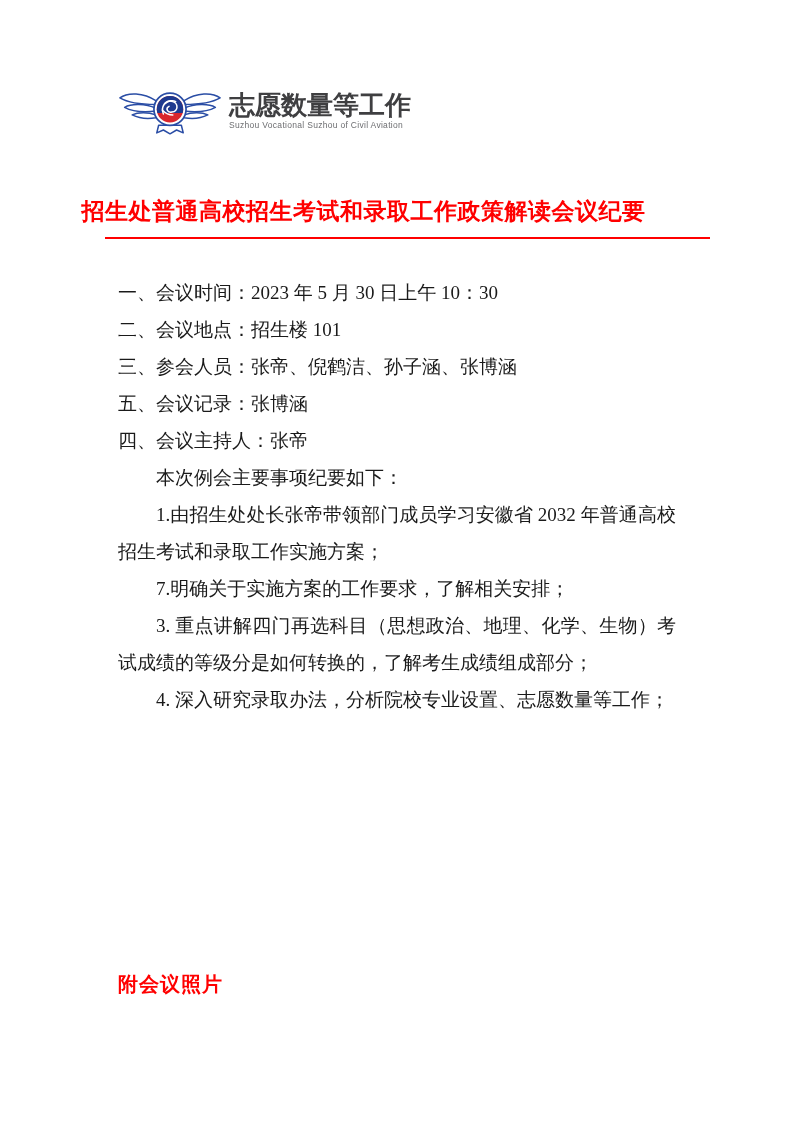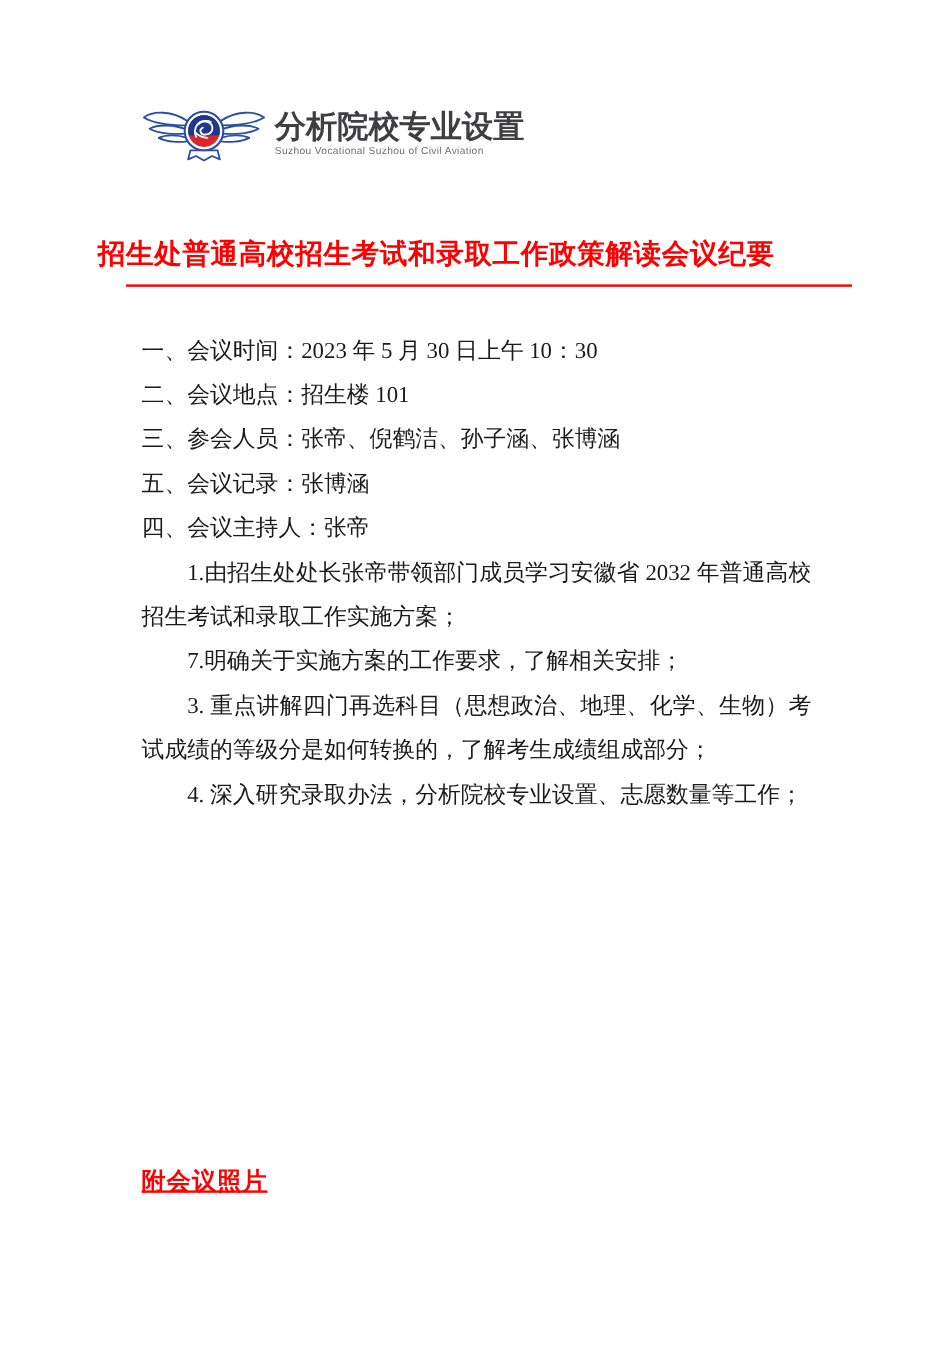--- a/index.html
+++ b/index.html
@@ -82,21 +82,20 @@
 
   
   .photo-note {
     position: absolute;
     left: 118px;
     top: 971px;
     font-size: 20px;
     font-weight: 700;
     color: #ff0000;
     letter-spacing: 1px;
-    text-decoration: underline;
   }
 </style>
 </head>
 <body>
 
 <div class="page">
 
   <div class="logo">
     <svg class="emblem" viewBox="0 0 110 60" xmlns="http://www.w3.org/2000/svg">
 
@@ -115,34 +114,35 @@
       <circle cx="55" cy="26" r="17" fill="#ffffff" stroke="#2a4da5" stroke-width="1.8"></circle>
       <circle cx="55" cy="26" r="14" fill="#d9262c"></circle>
       <path d="M41.6 30 A14 14 0 1 1 68.4 30 Z" fill="#1e3a8f"></path>
       <g stroke="#ffffff" stroke-width="1.6" fill="none" stroke-linecap="round">
         <path d="M48 31 C45 24, 50 15, 58 18 C64 20, 64 28, 57 29 C52 30, 50 25, 54 23"></path>
         <path d="M50 20 C53 17, 58 16, 61 18"></path>
         <path d="M47 27 C49 29, 53 32, 58 32"></path>
       </g>
     </svg>
     <div class="logo-text">
-      <div class="logo-zh">分析院校专业设置</div>
+      <div class="logo-zh">志愿数量等工作</div>
       <div class="logo-en">Suzhou Vocational Suzhou of Civil Aviation</div>
     </div>
   </div>
 
   <div class="doc-title">招生处普通高校招生考试和录取工作政策解读会议纪要</div>
   <div class="title-rule"></div>
 
   <div class="body-block">
     <p>一、会议时间：2023 年 5 月 30 日上午 10：30</p>
     <p>二、会议地点：招生楼 101</p>
     <p>三、参会人员：张帝、倪鹤洁、孙子涵、张博涵</p>
     <p>五、会议记录：张博涵</p>
     <p>四、会议主持人：张帝</p>
+    <p class="indent">本次例会主要事项纪要如下：</p>
     <p class="indent">1.由招生处处长张帝带领部门成员学习安徽省 2032 年普通高校招生考试和录取工作实施方案；</p>
     <p class="indent">7.明确关于实施方案的工作要求，了解相关安排；</p>
     <p class="indent">3. 重点讲解四门再选科目（思想政治、地理、化学、生物）考试成绩的等级分是如何转换的，了解考生成绩组成部分；</p>
     <p class="indent">4. 深入研究录取办法，分析院校专业设置、志愿数量等工作；</p>
   </div>
 
   <div class="photo-note">附会议照片</div>
 
 </div>
 

